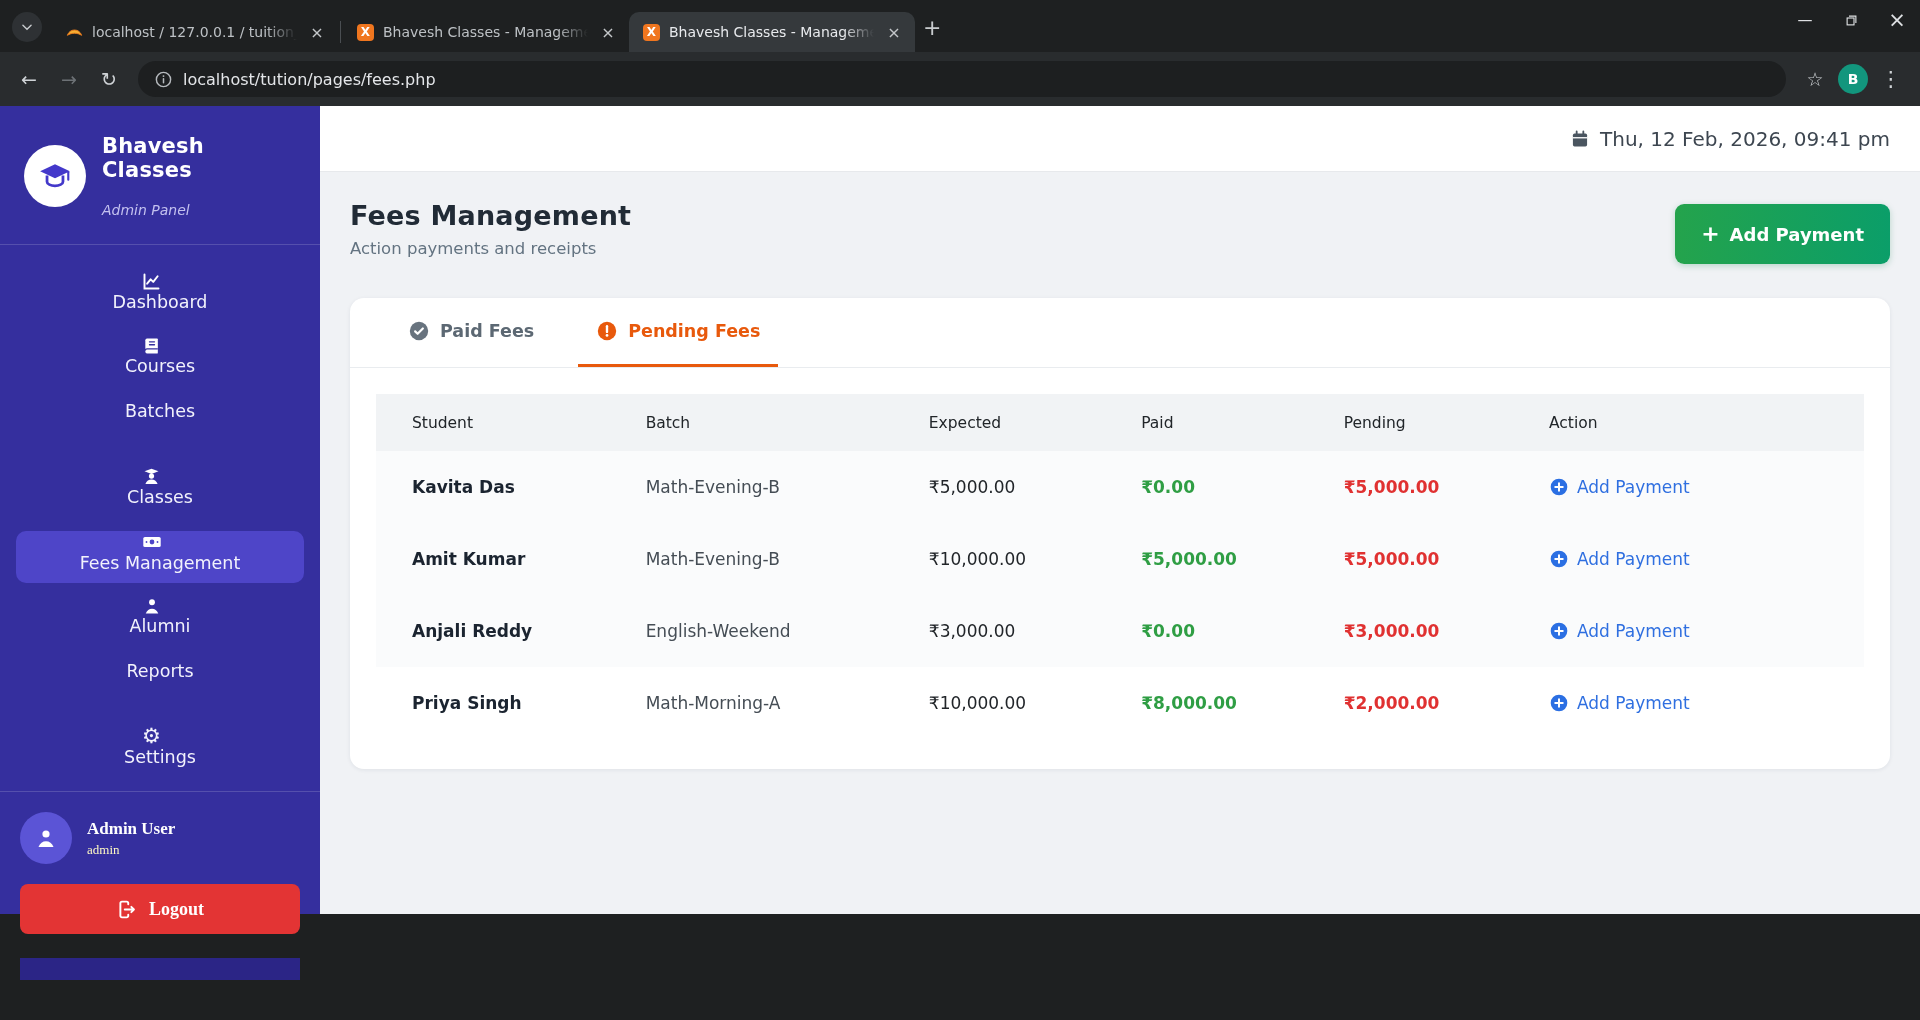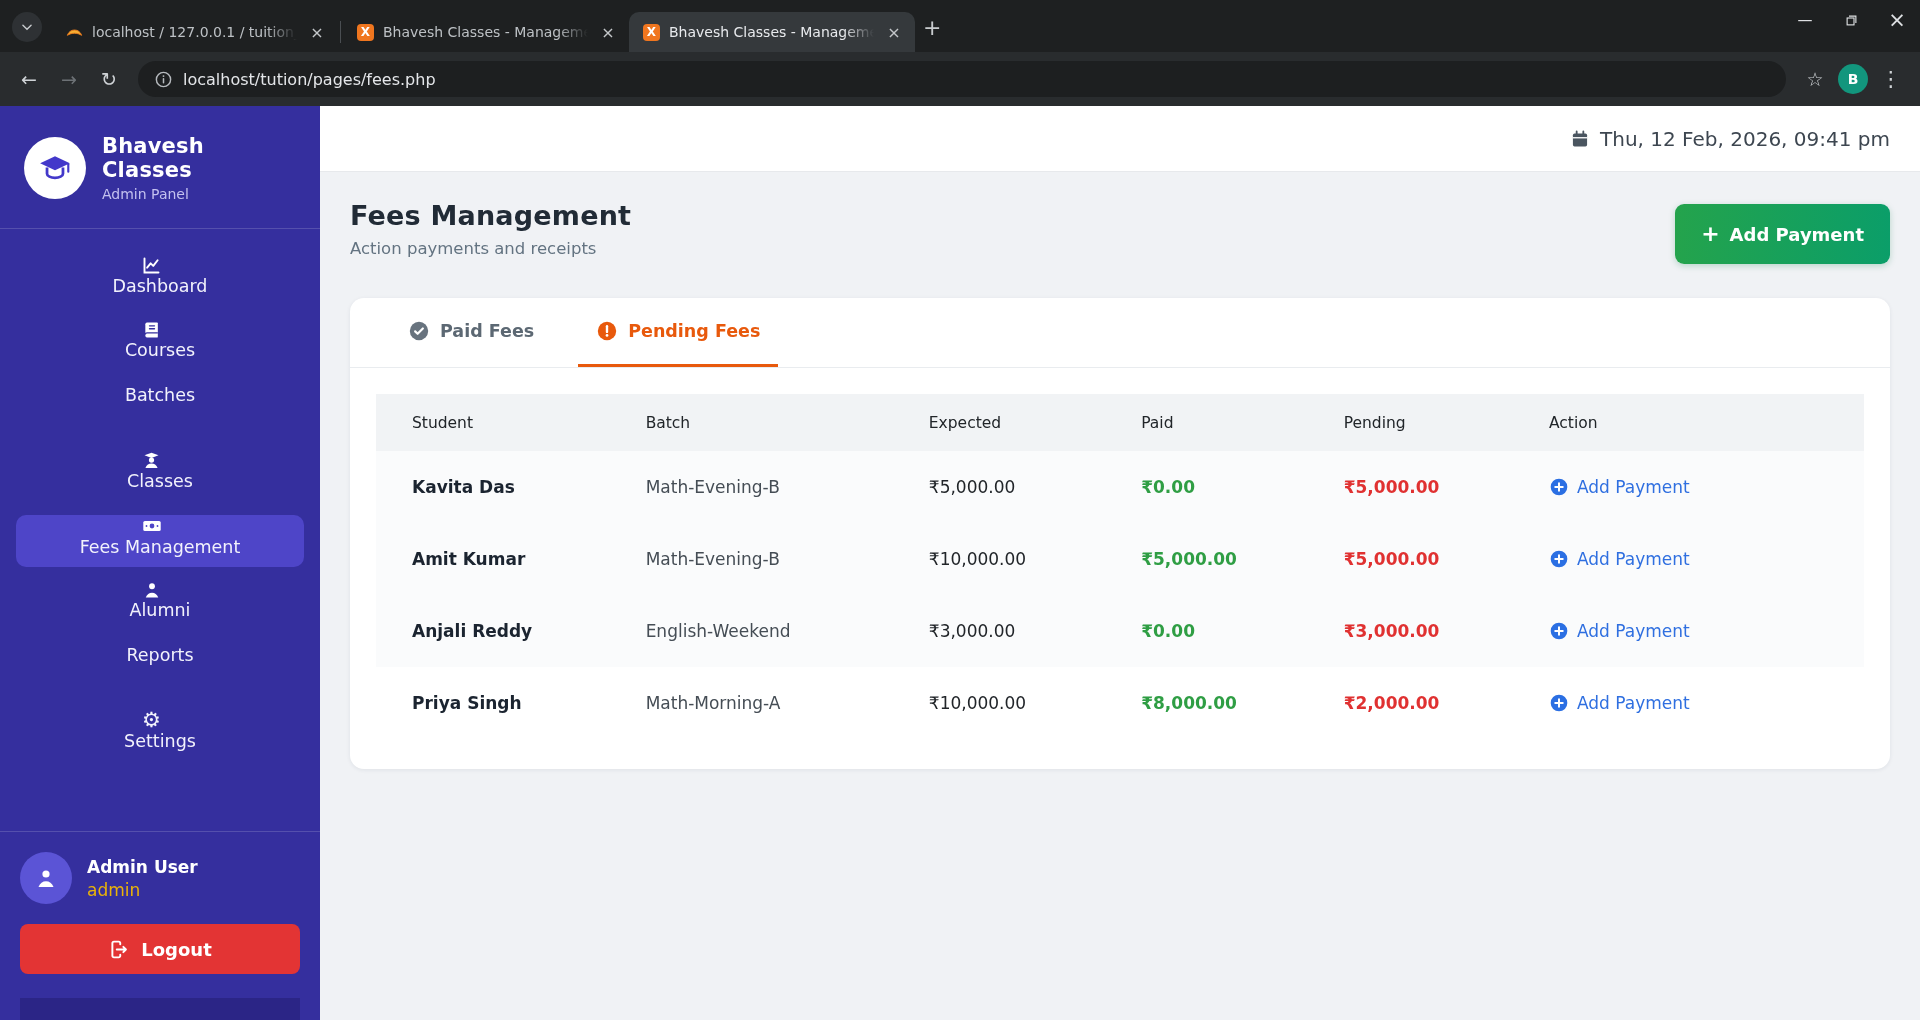--- a/index.html
+++ b/index.html
@@ -27,41 +27,41 @@
   .nav-btn { width:34px; height:34px; border-radius:50%; display:flex; align-items:center; justify-content:center;
              color:#cfd3d6; font-size:19px; flex:0 0 auto; }
   .nav-btn.disabled { color:#6d7276; }
   .omnibox { flex:1; height:36px; background:#1d1f20; border-radius:18px; display:flex; align-items:center;
              gap:10px; padding:0 16px; margin:0 6px; }
   .omnibox .url { color:#e4e6e9; font-size:16px; }
   .avatar-b { width:30px; height:30px; border-radius:50%; background:var(--profile_teal); color:#fff;
               display:flex; align-items:center; justify-content:center; font-size:14px; font-weight:bold; flex:0 0 auto; }
 
   
-  .app { display:flex; height:914px; }
+  .app { display:flex; height:808px; }
 
   .sidebar { width:320px; background:var(--sidebar_bg); color:#fff; display:flex; flex-direction:column; position:relative; }
   .brand { display:flex; align-items:center; gap:16px; padding:28px 24px 26px;
            border-bottom:1px solid rgba(255,255,255,.16); }
   .brand-logo { width:62px; height:62px; background:#fff; border-radius:50%; display:flex; align-items:center; justify-content:center; flex:0 0 auto; }
   .brand-title { font-size:21px; font-weight:bold; letter-spacing:.2px; }
-  .brand-sub { font-size:14px; color:#c3c1ef; margin-top:4px; }
+  .brand-sub { font-size:14px; color:#c3c1ef; margin-top:20px;font-style:italic; }
 
   .nav { padding:26px 16px 0; }
   .nav-item { display:flex; align-items:center; height:52px; margin-bottom:13px; padding:0 18px;
               border-radius:10px; font-size:17.5px; color:#f2f2fc;flex-direction:column; }
   .nav-item.active { background:var(--sidebar_active); }
   .nav-ic { width:26px; display:flex; justify-content:center; margin-right:17px; flex:0 0 auto; }
   .gear-glyph { font-size:21px; line-height:1; }
 
-  .side-bottom { margin-top:auto; border-top:1px solid rgba(255,255,255,.16); padding:20px 20px 0; }
+  .side-bottom { margin-top:auto; border-top:1px solid rgba(255,255,255,.16); padding:20px 20px 0;font-family:Liberation Serif, serif; }
   .user-row { display:flex; align-items:center; gap:15px; margin-bottom:20px; }
   .user-avatar { width:52px; height:52px; border-radius:50%; background:#5b54d6; display:flex; align-items:center; justify-content:center; flex:0 0 auto; }
   .user-name { font-size:17px; font-weight:bold; }
-  .user-role { font-size:17px; color:#eab308; margin-top:3px; }
+  .user-role { font-size:13px; color:#fef9c3; margin-top:3px; }
   .logout-btn { width:100%; height:50px; background:var(--logout_red); border:none; border-radius:8px;
                 color:#fff; font-size:18px; font-weight:bold; display:flex; align-items:center; justify-content:center; gap:12px;
                 font-family:inherit; }
   .side-foot { height:22px; margin-top:24px; background:#2b2586; }
 
   .main { flex:1; display:flex; flex-direction:column; background:#f0f2f5; }
   .topbar { height:66px; background:#fff; border-bottom:1px solid #e7e9ec; display:flex; align-items:center;
             justify-content:flex-end; padding-right:30px; gap:10px; color:#3d4650; font-size:20px; }
 
   .content { flex:1; padding:28px 30px 0; }

